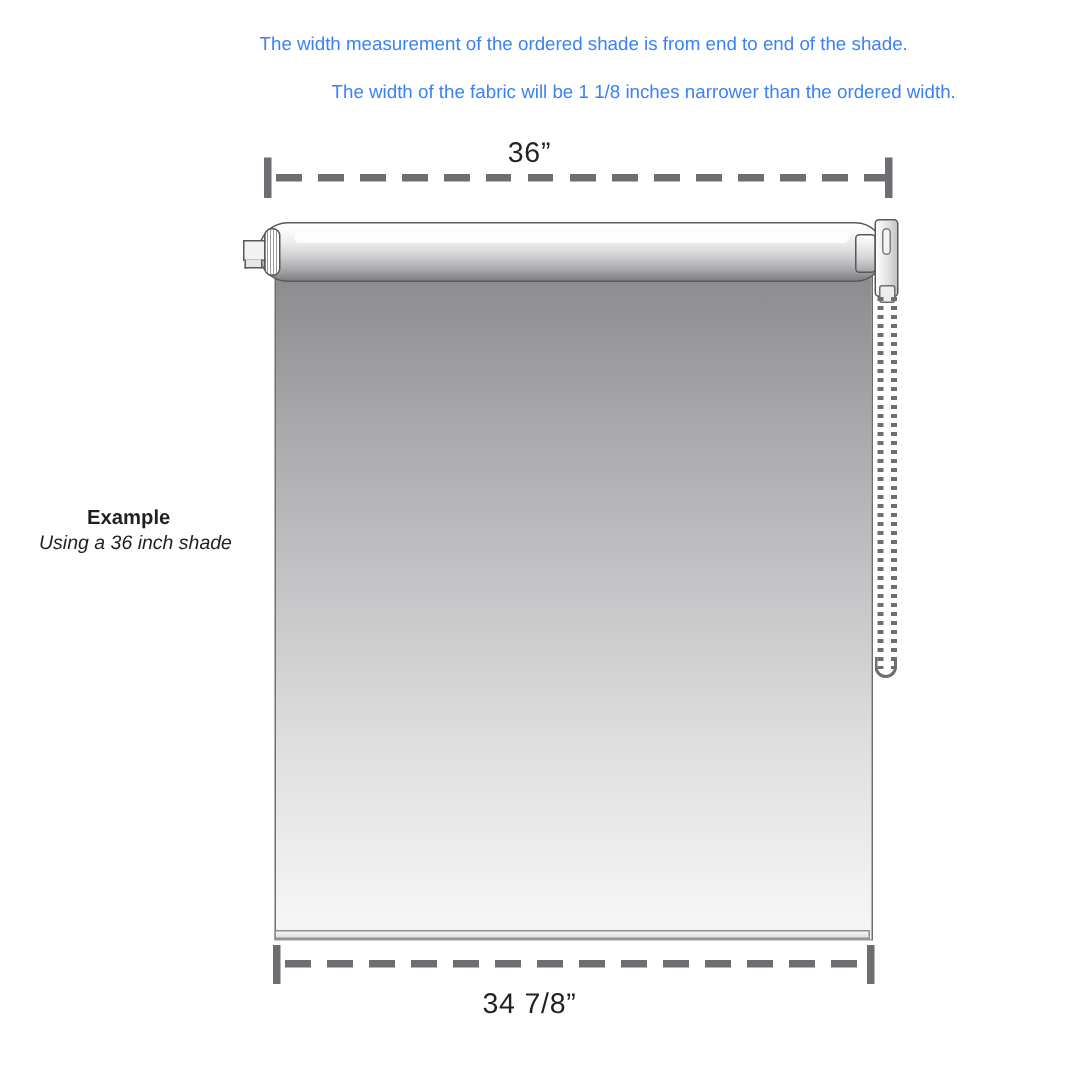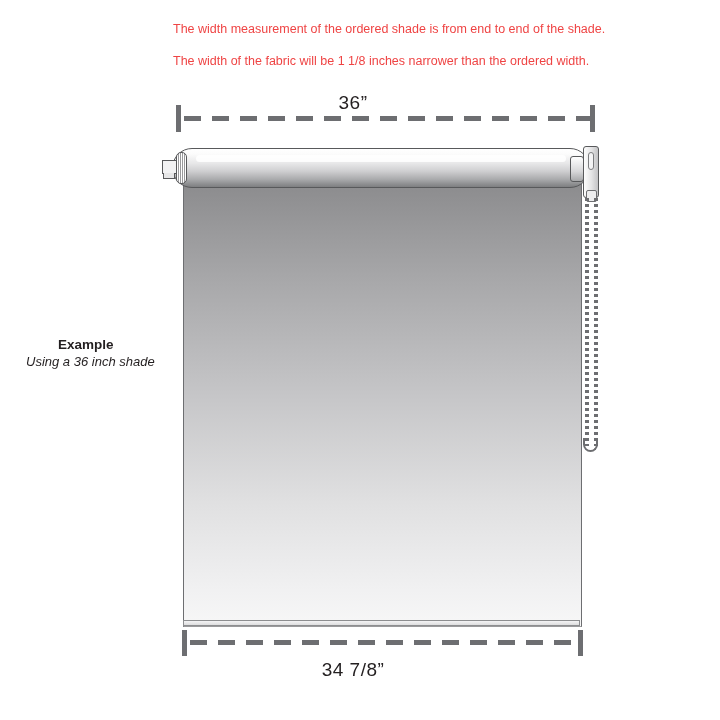--- a/index.html
+++ b/index.html
@@ -15,25 +15,25 @@
     color: #231f20;
     overflow: hidden;
   }
 
   
   .note {
     position: absolute;
     left: 173px;
     font-size: 12.5px;
     line-height: 15px;
-    color: #ef4444;
+    color: #3b82f6;
     white-space: nowrap;
   }
   #note-1 { top: 22px; }
-  #note-2 { top: 54px; }
+  #note-2 { top: 54px; margin-left: 48px; }
 
   
   #example-block {
     position: absolute;
     left: 26px;
     top: 336px;
     width: 160px;
   }
   #example-title {
     font-size: 13.5px;

